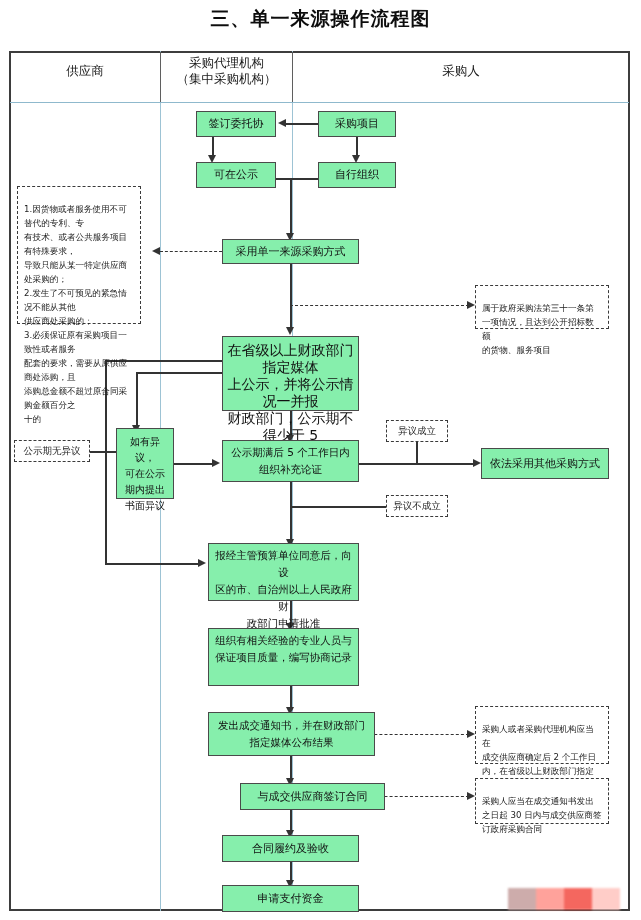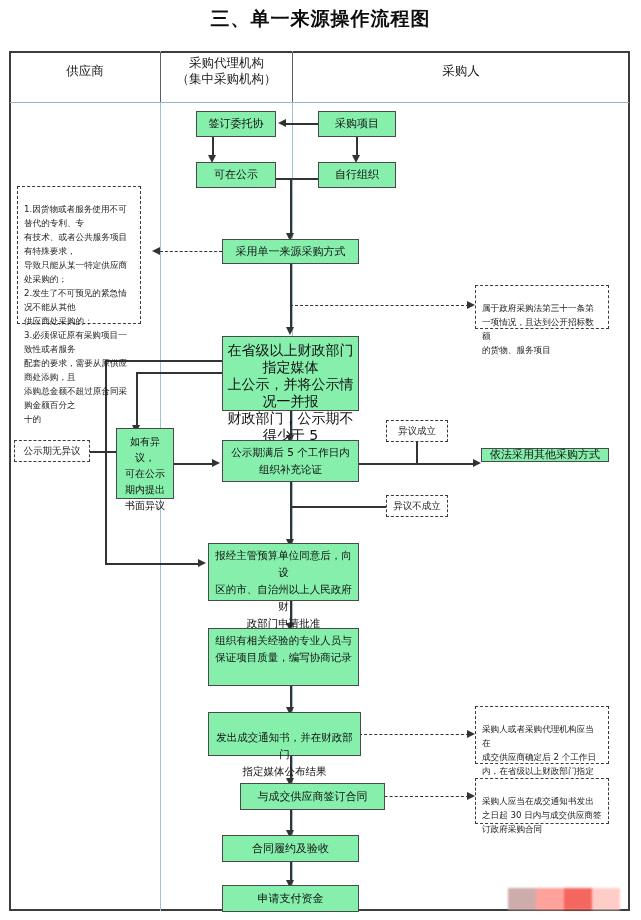--- a/index.html
+++ b/index.html
@@ -247,21 +247,21 @@
   <div class="node tall-text" style="left:222px;top:440px;width:137px;height:42px;font-size:10.5px;line-height:17px;padding-top:3px;">
     <div>公示期满后 5 个工作日内</div>
     <div>组织补充论证</div>
   </div>
 
   <div class="note center" style="left:386px;top:420px;width:62px;height:22px;">异议成立</div>
   <div class="ln v" style="left:416px;top:442px;height:21px;"></div>
   <div class="ln h" style="left:359px;top:463px;width:116px;"></div>
   <div class="ar right" style="left:473px;top:459px;"></div>
 
-  <div class="node" style="left:481px;top:448px;width:128px;height:14px;">依法采用其他采购方式</div>
+  <div class="node" style="left:481px;top:448px;width:128px;height:31px;">依法采用其他采购方式</div>
 
   <div class="note center" style="left:386px;top:495px;width:62px;height:22px;">异议不成立</div>
   <div class="ln h" style="left:290px;top:506px;width:96px;"></div>
   <div class="ln v" style="left:290px;top:482px;height:59px;"></div>
   <div class="ar down" style="left:286px;top:539px;"></div>
 
   <div class="node tall-text" style="left:208px;top:543px;width:151px;height:58px;font-size:10.5px;line-height:17px;padding-top:3px;">
     <div>报经主管预算单位同意后，向设</div>
     <div>区的市、自治州以上人民政府财</div>
     <div>政部门申请批准</div>
@@ -274,21 +274,21 @@
   <div class="ar down" style="left:286px;top:623px;"></div>
 
   <div class="node tall-text" style="left:208px;top:628px;width:151px;height:58px;font-size:10.5px;line-height:17px;padding-top:3px;">
     <div>组织有相关经验的专业人员与</div>
     <div>保证项目质量，编写协商记录</div>
   </div>
 
   <div class="ln v" style="left:290px;top:686px;height:23px;"></div>
   <div class="ar down" style="left:286px;top:707px;"></div>
 
-  <div class="node tall-text" style="left:208px;top:712px;width:153px;height:44px;font-size:10.5px;line-height:17px;padding-top:16px;">
+  <div class="node tall-text" style="left:208px;top:712px;width:167px;height:44px;font-size:10.5px;line-height:17px;padding-top:4px;">
     <div>发出成交通知书，并在财政部门</div>
     <div>指定媒体公布结果</div>
   </div>
 
   <div class="dash-h" style="left:359px;top:734px;width:110px;"></div>
   <div class="ar right" style="left:467px;top:730px;"></div>
   <div class="note" style="left:475px;top:706px;width:134px;height:58px;">
     <div>采购人或者采购代理机构应当在</div>
     <div>成交供应商确定后 2 个工作日</div>
     <div>内，在省级以上财政部门指定的</div>

